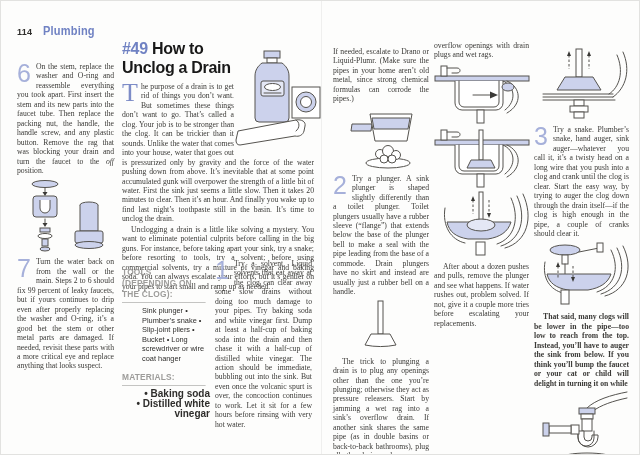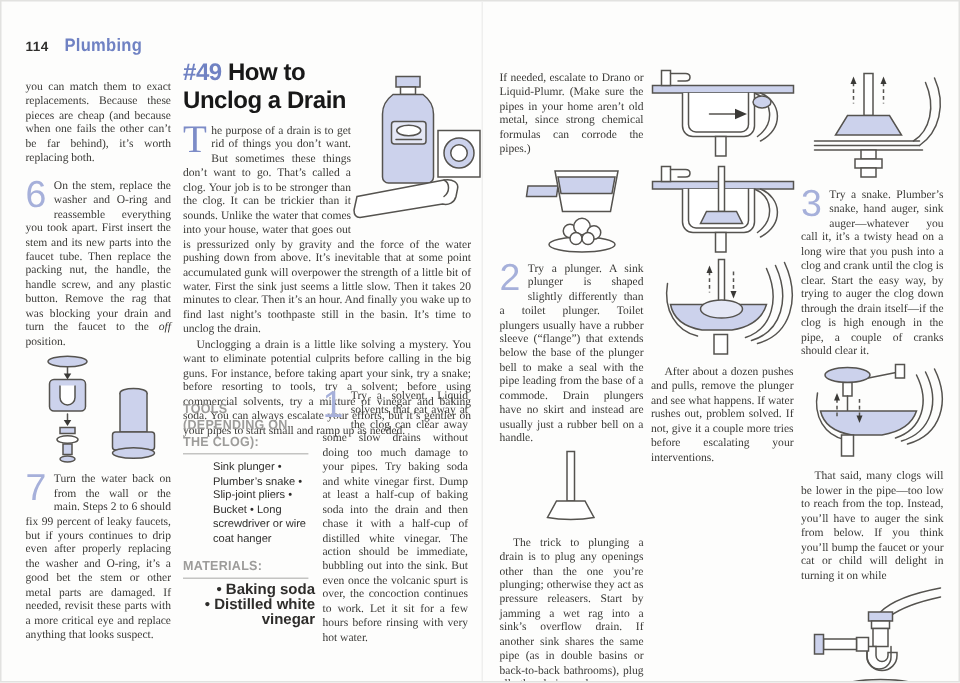--- a/index.html
+++ b/index.html
@@ -42,23 +42,20 @@
 
 <div class="spread">
   <div class="gutter"></div>
 
   <div class="abs hdr" style="left:16px;top:20px;">
     <span class="hdr-num">114</span>
     <span class="hdr-sec" style="margin-left:6px;">Plumbing</span>
   </div>
 
   <div class="abs" style="left:16px;top:52px;width:97px;">
-    <p class="body">
-      <span>you can match them to exact replacements. Because these pieces are cheap (and because when one fails the other can’t be far behind), it’s worth replacing both.</span>
-    </p>
     <p class="body" style="margin-top:9px;">
       <span class="stepnum">6</span>
       <span>On the stem, replace the washer and O-ring and reassemble everything you took apart. First insert the stem and its new parts into the faucet tube. Then replace the packing nut, the handle, the handle screw, and any plastic button. Remove the rag that was blocking your drain and turn the faucet to the </span><i>off</i><span> position.</span>
     </p>
     <svg class="illus" width="90" height="74" viewBox="0 0 90 74">
       <ellipse class="fl" cx="24" cy="5" rx="13" ry="3.5"></ellipse>
       <line class="ln" x1="24" y1="9" x2="24" y2="14"></line>
         <path class="arr" d="M21.5,13 h5 l-2.5,4 z"></path>
       <rect class="fl" x="12" y="17" width="24" height="21" rx="3"></rect>
       <path class="fw" d="M19,21 v8 a5,5 0 0 0 10,0 v-8"></path>
@@ -146,20 +143,23 @@
     <svg class="illus" width="44" height="52" viewBox="0 0 44 52">
       <rect class="fw" x="19" y="0" width="5" height="33"></rect>
       <path class="fw" d="M12,33 h19 l6,11 a26,7 0 0 1 -31,0 z"></path>
     </svg>
     <p class="body indent" style="margin-top:3px;">
       <span>The trick to plunging a drain is to plug any openings other than the one you’re plunging; otherwise they act as pressure releasers. Start by jamming a wet rag into a sink’s overflow drain. If another sink shares the same pipe (as in double basins or back-to-back bathrooms), plug all other drains and</span>
     </p>
   </div>
 
   <div class="abs" style="left:433px;top:40px;width:95px;">
+    <p class="body">
+      <span>overflow openings with drain plugs and wet rags.</span>
+    </p>
     <svg class="illus" width="94" height="60" viewBox="0 0 94 60">
       <rect class="fl" x="0" y="12" width="94" height="5"></rect>
       <rect class="fw" x="6" y="2" width="6" height="10"></rect>
       <path class="ln" d="M12,4 h10 c4,0 4,5 0,5 h-5"></path>
       <path class="fw" d="M20,17 v22 a7,7 0 0 0 7,7 h34 a7,7 0 0 0 7,-7 v-22"></path>
       <path class="ln" d="M24,17 v21 a5,5 0 0 0 5,5 h30 a5,5 0 0 0 5,-5 v-21"></path>
       <path class="ln" d="M68,17 c12,5 14,20 2,29"></path>
       <path class="ln" d="M72,17 c14,6 16,23 0,32"></path>
       <ellipse class="fl" cx="73" cy="23" rx="6" ry="4"></ellipse>
       <line class="ln" x1="38" y1="31" x2="56" y2="31"></line>
@@ -186,21 +186,21 @@
       <path class="fl" d="M12,30 h64 c-3,10 -11,15 -23,17 h-20 c-12,-2 -19,-7 -21,-17 z"></path>
       <rect class="fw" x="44" y="0" width="4" height="30"></rect>
       <ellipse class="flt" cx="46" cy="33" rx="14" ry="6"></ellipse>
       <path class="dash" d="M38,8 v14"></path>
         <path class="arr" d="M36,9 h4 l-2,-5 z"></path>
       <path class="dash" d="M54,8 v14"></path>
         <path class="arr" d="M52,21 h4 l-2,5 z"></path>
       <rect class="fw" x="41" y="50" width="9" height="13"></rect>
     </svg>
     <p class="body indent" style="margin-top:4px;">
-      <span>After about a dozen pushes and pulls, remove the plunger and see what happens. If water rushes out, problem solved. If not, give it a couple more tries before escalating your interventions.</span>
+      <span>After about a dozen pushes and pulls, remove the plunger and see what happens. If water rushes out, problem solved. If not, give it a couple more tries before escalating your replacements.</span>
     </p>
   </div>
 
   <div class="abs" style="left:533px;top:44px;width:95px;">
     <svg class="illus" width="94" height="72" viewBox="0 0 94 72">
       <rect class="fw" x="41" y="0" width="6" height="28"></rect>
       <path class="dash" d="M34,6 v14"></path>
         <path class="arr" d="M32,7 h4 l-2,-5 z"></path>
       <path class="dash" d="M54,6 v14"></path>
         <path class="arr" d="M52,7 h4 l-2,-5 z"></path>
@@ -228,21 +228,21 @@
       <path class="ln" d="M76,8 c9,18 4,36 -14,42"></path>
       <path class="ln" d="M82,6 c10,20 4,40 -16,46"></path>
       <path class="ln" d="M88,4 c11,22 4,44 -18,50"></path>
       <path class="fl" d="M12,32 h64 c-3,9 -11,14 -23,16 h-20 c-12,-2 -19,-7 -21,-16 z"></path>
       <path class="dash" d="M23,24 v12"></path>
         <path class="arr" d="M21,25 h4 l-2,-5 z"></path>
       <path class="dash" d="M38,24 v12"></path>
         <path class="arr" d="M36,35 h4 l-2,5 z"></path>
       <rect class="fw" x="26" y="48" width="8" height="14"></rect>
     </svg>
-    <p class="body indent" style="margin-top:1px;">
+    <p class="body indent" style="margin-top:1px;font-weight:bold;">
       <span>That said, many clogs will be lower in the pipe—too low to reach from the top. Instead, you’ll have to auger the sink from below. If you think you’ll bump the faucet or your cat or child will delight in turning it on while</span>
     </p>
     <svg class="illus" width="94" height="80" viewBox="0 0 94 80">
       <path class="ln" d="M92,0 c-16,3 -32,8 -40,16"></path>
       <path class="ln" d="M92,6 c-14,3 -26,7 -34,13"></path>
       <rect class="fl" x="44" y="16" width="16" height="6"></rect>
       <rect class="fw" x="46" y="22" width="12" height="5"></rect>
       <rect class="fw" x="47" y="27" width="10" height="12"></rect>
       <path class="fw" d="M47,39 v6 a10,10 0 0 0 20,0 v-2 h-6 v2 a4,4 0 0 1 -8,0 v-6 z" transform="translate(-4,0) scale(1,1)"></path>
       <path class="ln" d="M59,39 v7 a8,8 0 0 1 -16,0 v-5"></path>

